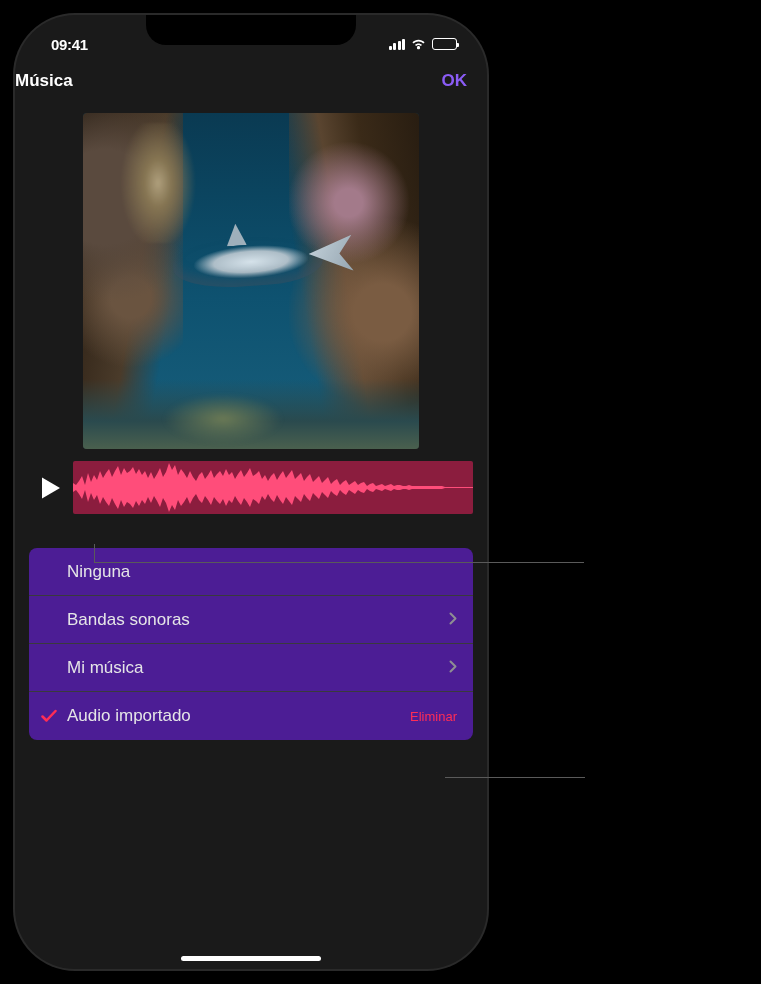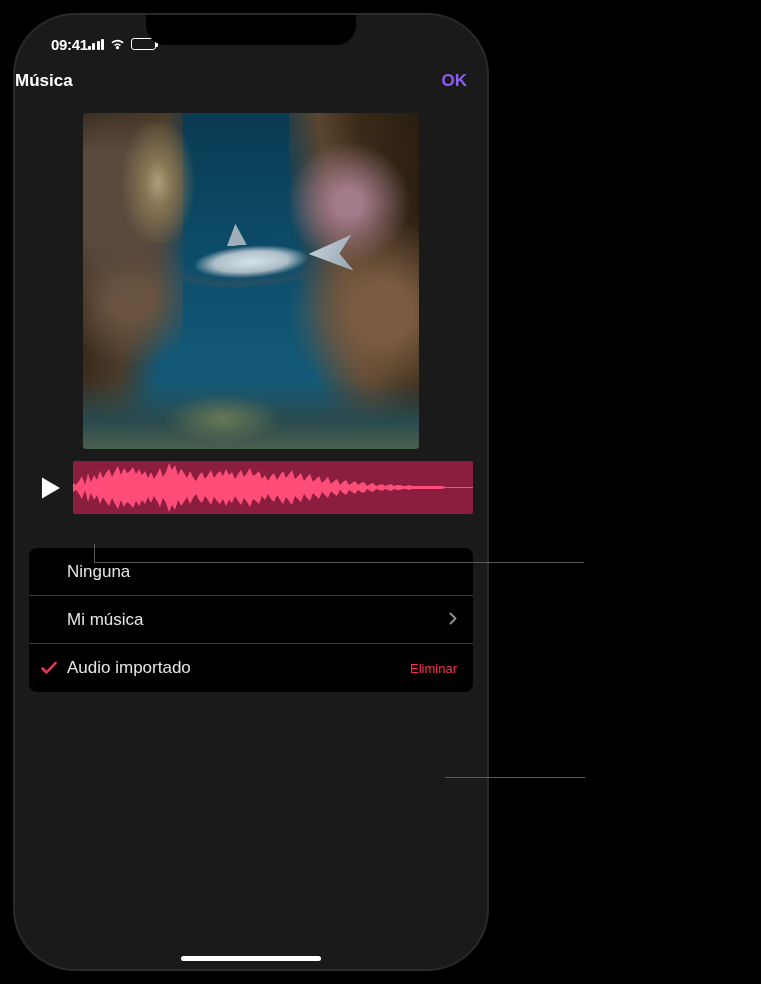--- a/index.html
+++ b/index.html
@@ -30,20 +30,21 @@
     transform: translateX(-50%);
     width: 210px;
     height: 30px;
     background: #000;
     border-radius: 0 0 20px 20px;
     z-index: 50;
   }
   .status-bar {
     height: 44px;
     display: flex;
+    justify-content: space-between;
     align-items: center;
     padding: 14px 30px 0 36px;
     color: #fff;
     font-size: 15px;
     font-weight: 600;
     position: relative;
   }
   .status-time { letter-spacing: -0.3px; }
   .status-right {
     display: flex;
@@ -201,21 +202,21 @@
     overflow: hidden;
     border-radius: 2px;
   }
   .waveform svg {
     position: absolute;
     left: 0; top: 0;
     width: 100%;
     height: 100%;
   }
   .list {
-    background: #000000;
+    background: #4c1d95;
     border-radius: 8px;
     overflow: hidden;
   }
   .row {
     display: flex;
     align-items: center;
     min-height: 48px;
     padding: 0 16px 0 38px;
     position: relative;
     color: #e5e5e7;
@@ -321,20 +322,28 @@
       </div>
     </div>
 
     <div style="height:26px"></div>
 
     <div class="list">
       <div class="row">
         <span>Ninguna</span>
       </div>
       <div class="row">
+        <span>Bandas sonoras</span>
+        <span class="chevron">
+          <svg width="8" height="13" viewBox="0 0 8 13">
+              <path fill="none" stroke="#8e8e93" stroke-width="2" stroke-linecap="round" stroke-linejoin="round" d="M1.5 1.5l5 5-5 5"></path>
+            </svg>
+        </span>
+      </div>
+      <div class="row">
         <span>Mi música</span>
         <span class="chevron">
           <svg width="8" height="13" viewBox="0 0 8 13">
               <path fill="none" stroke="#8e8e93" stroke-width="2" stroke-linecap="round" stroke-linejoin="round" d="M1.5 1.5l5 5-5 5"></path>
             </svg>
         </span>
       </div>
       <div class="row">
         <span class="check">
           <svg width="16" height="14" viewBox="0 0 16 14">

